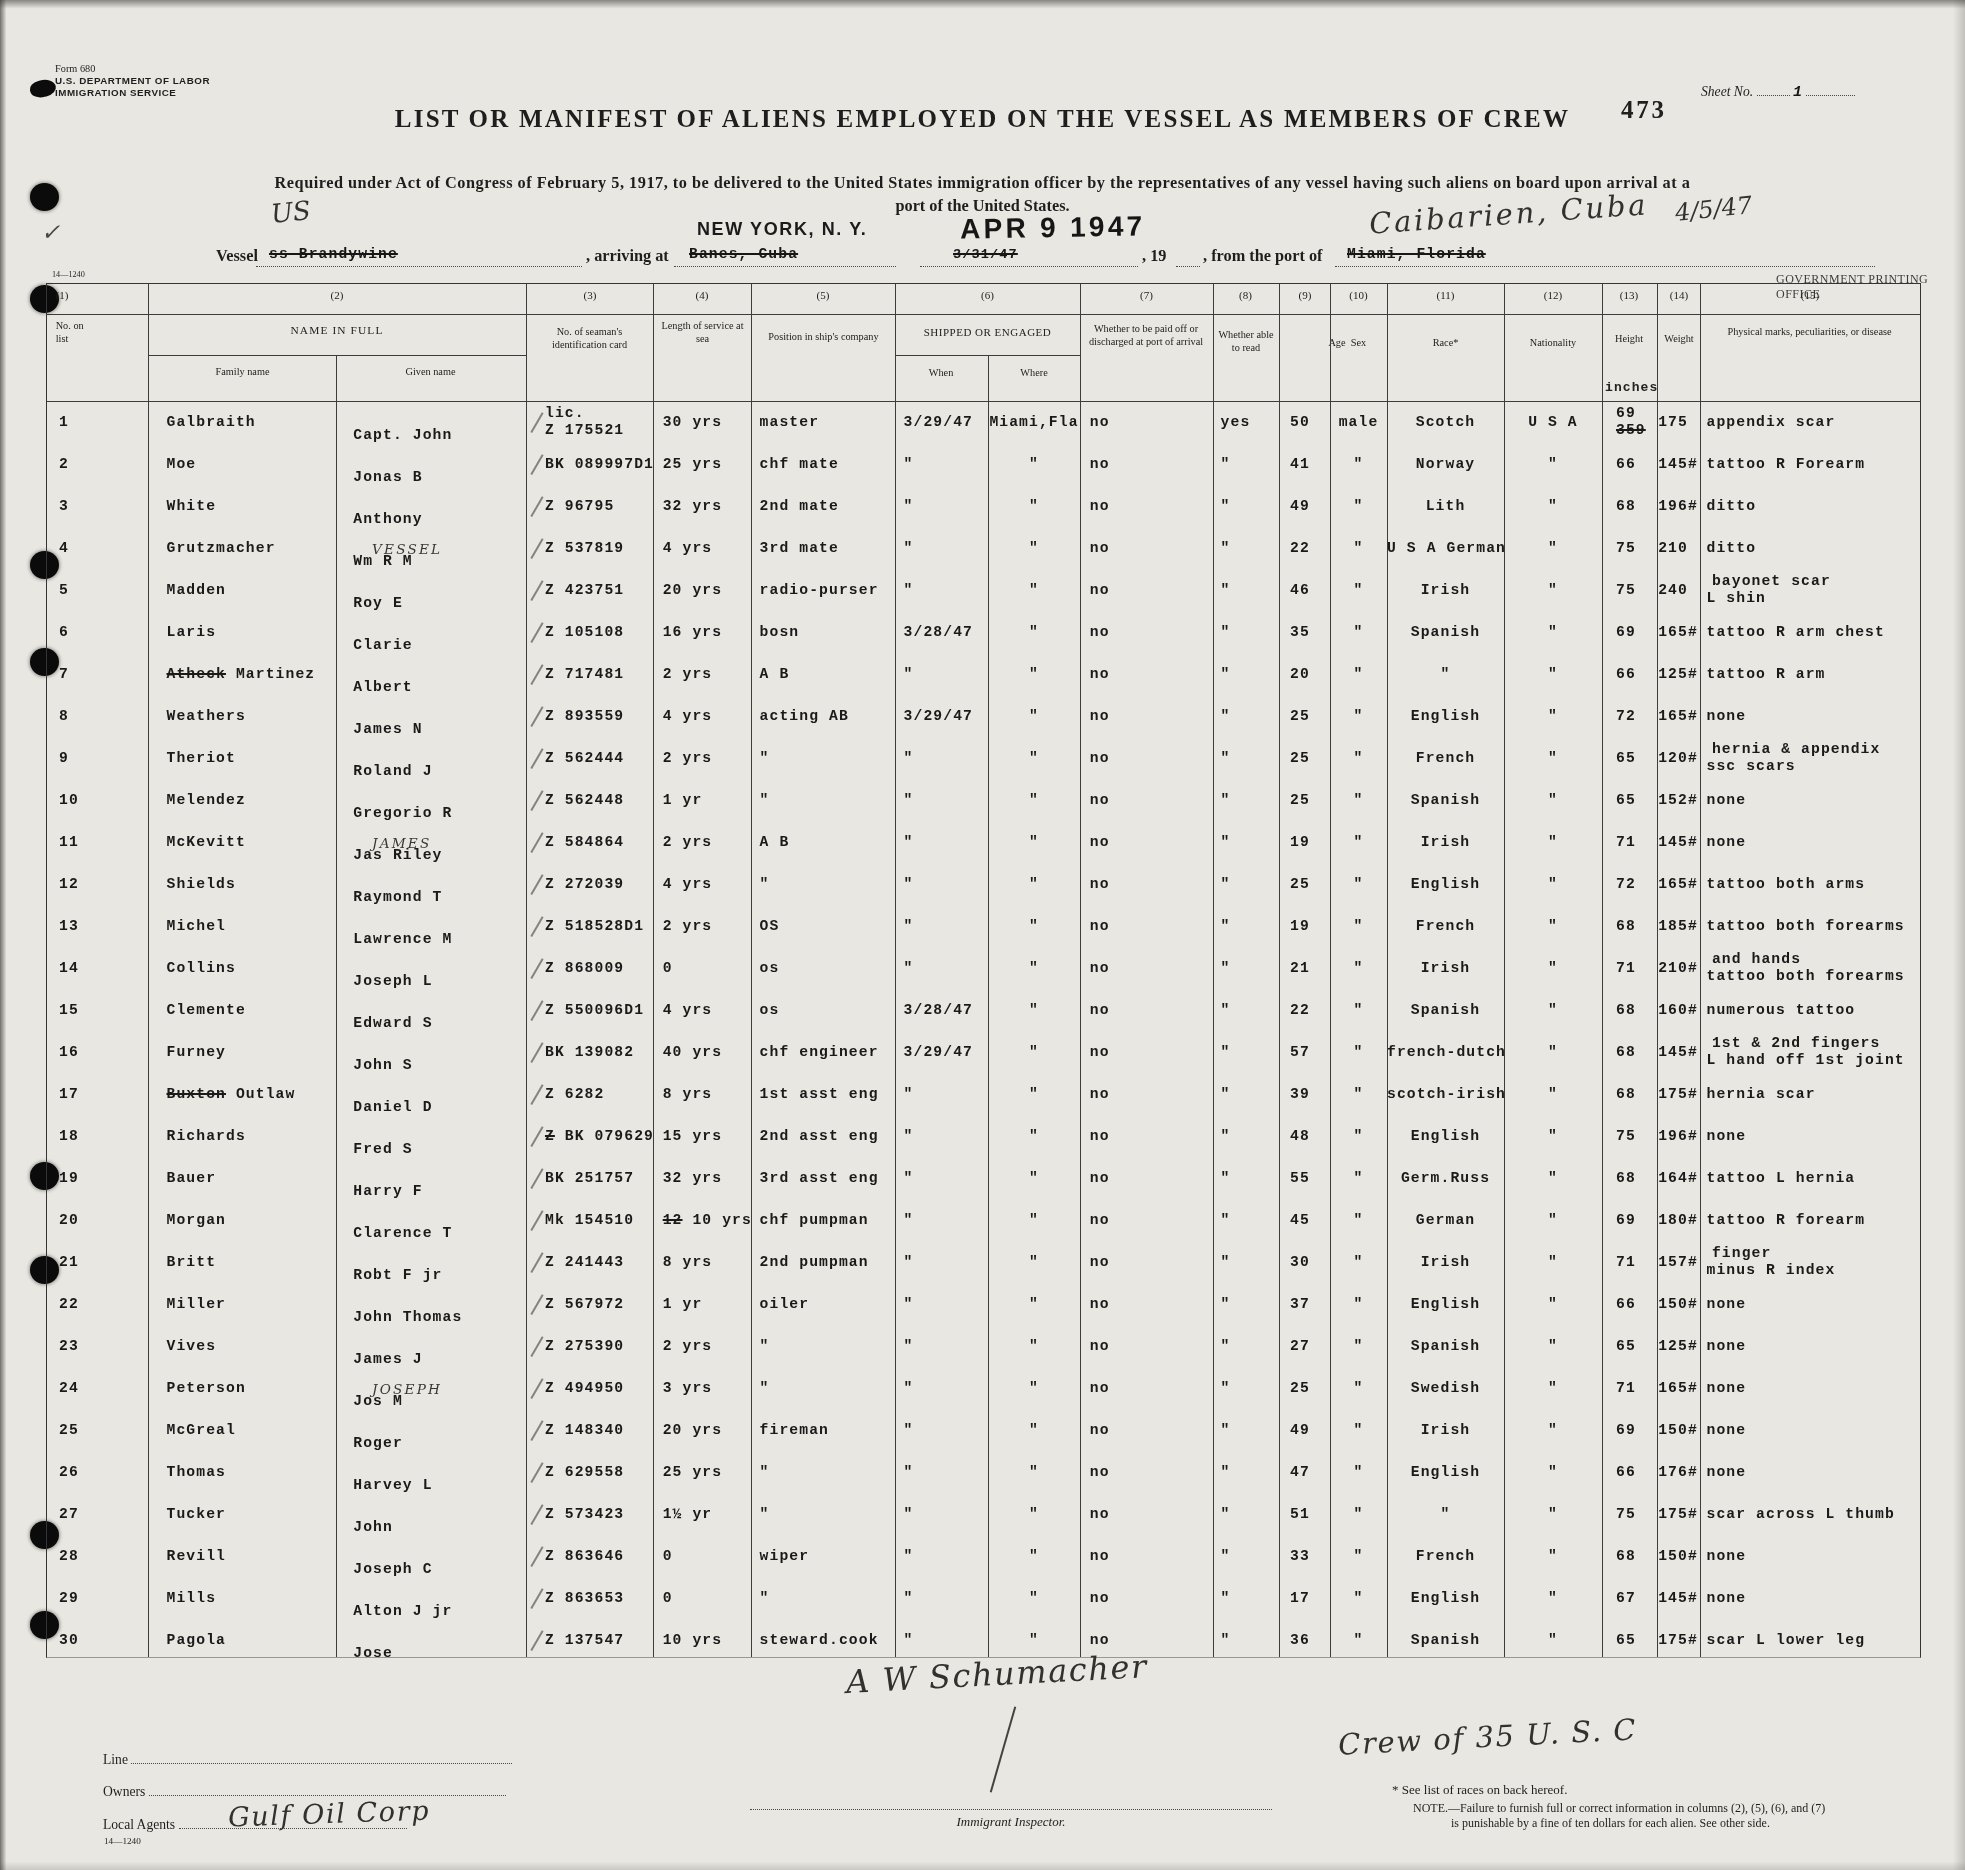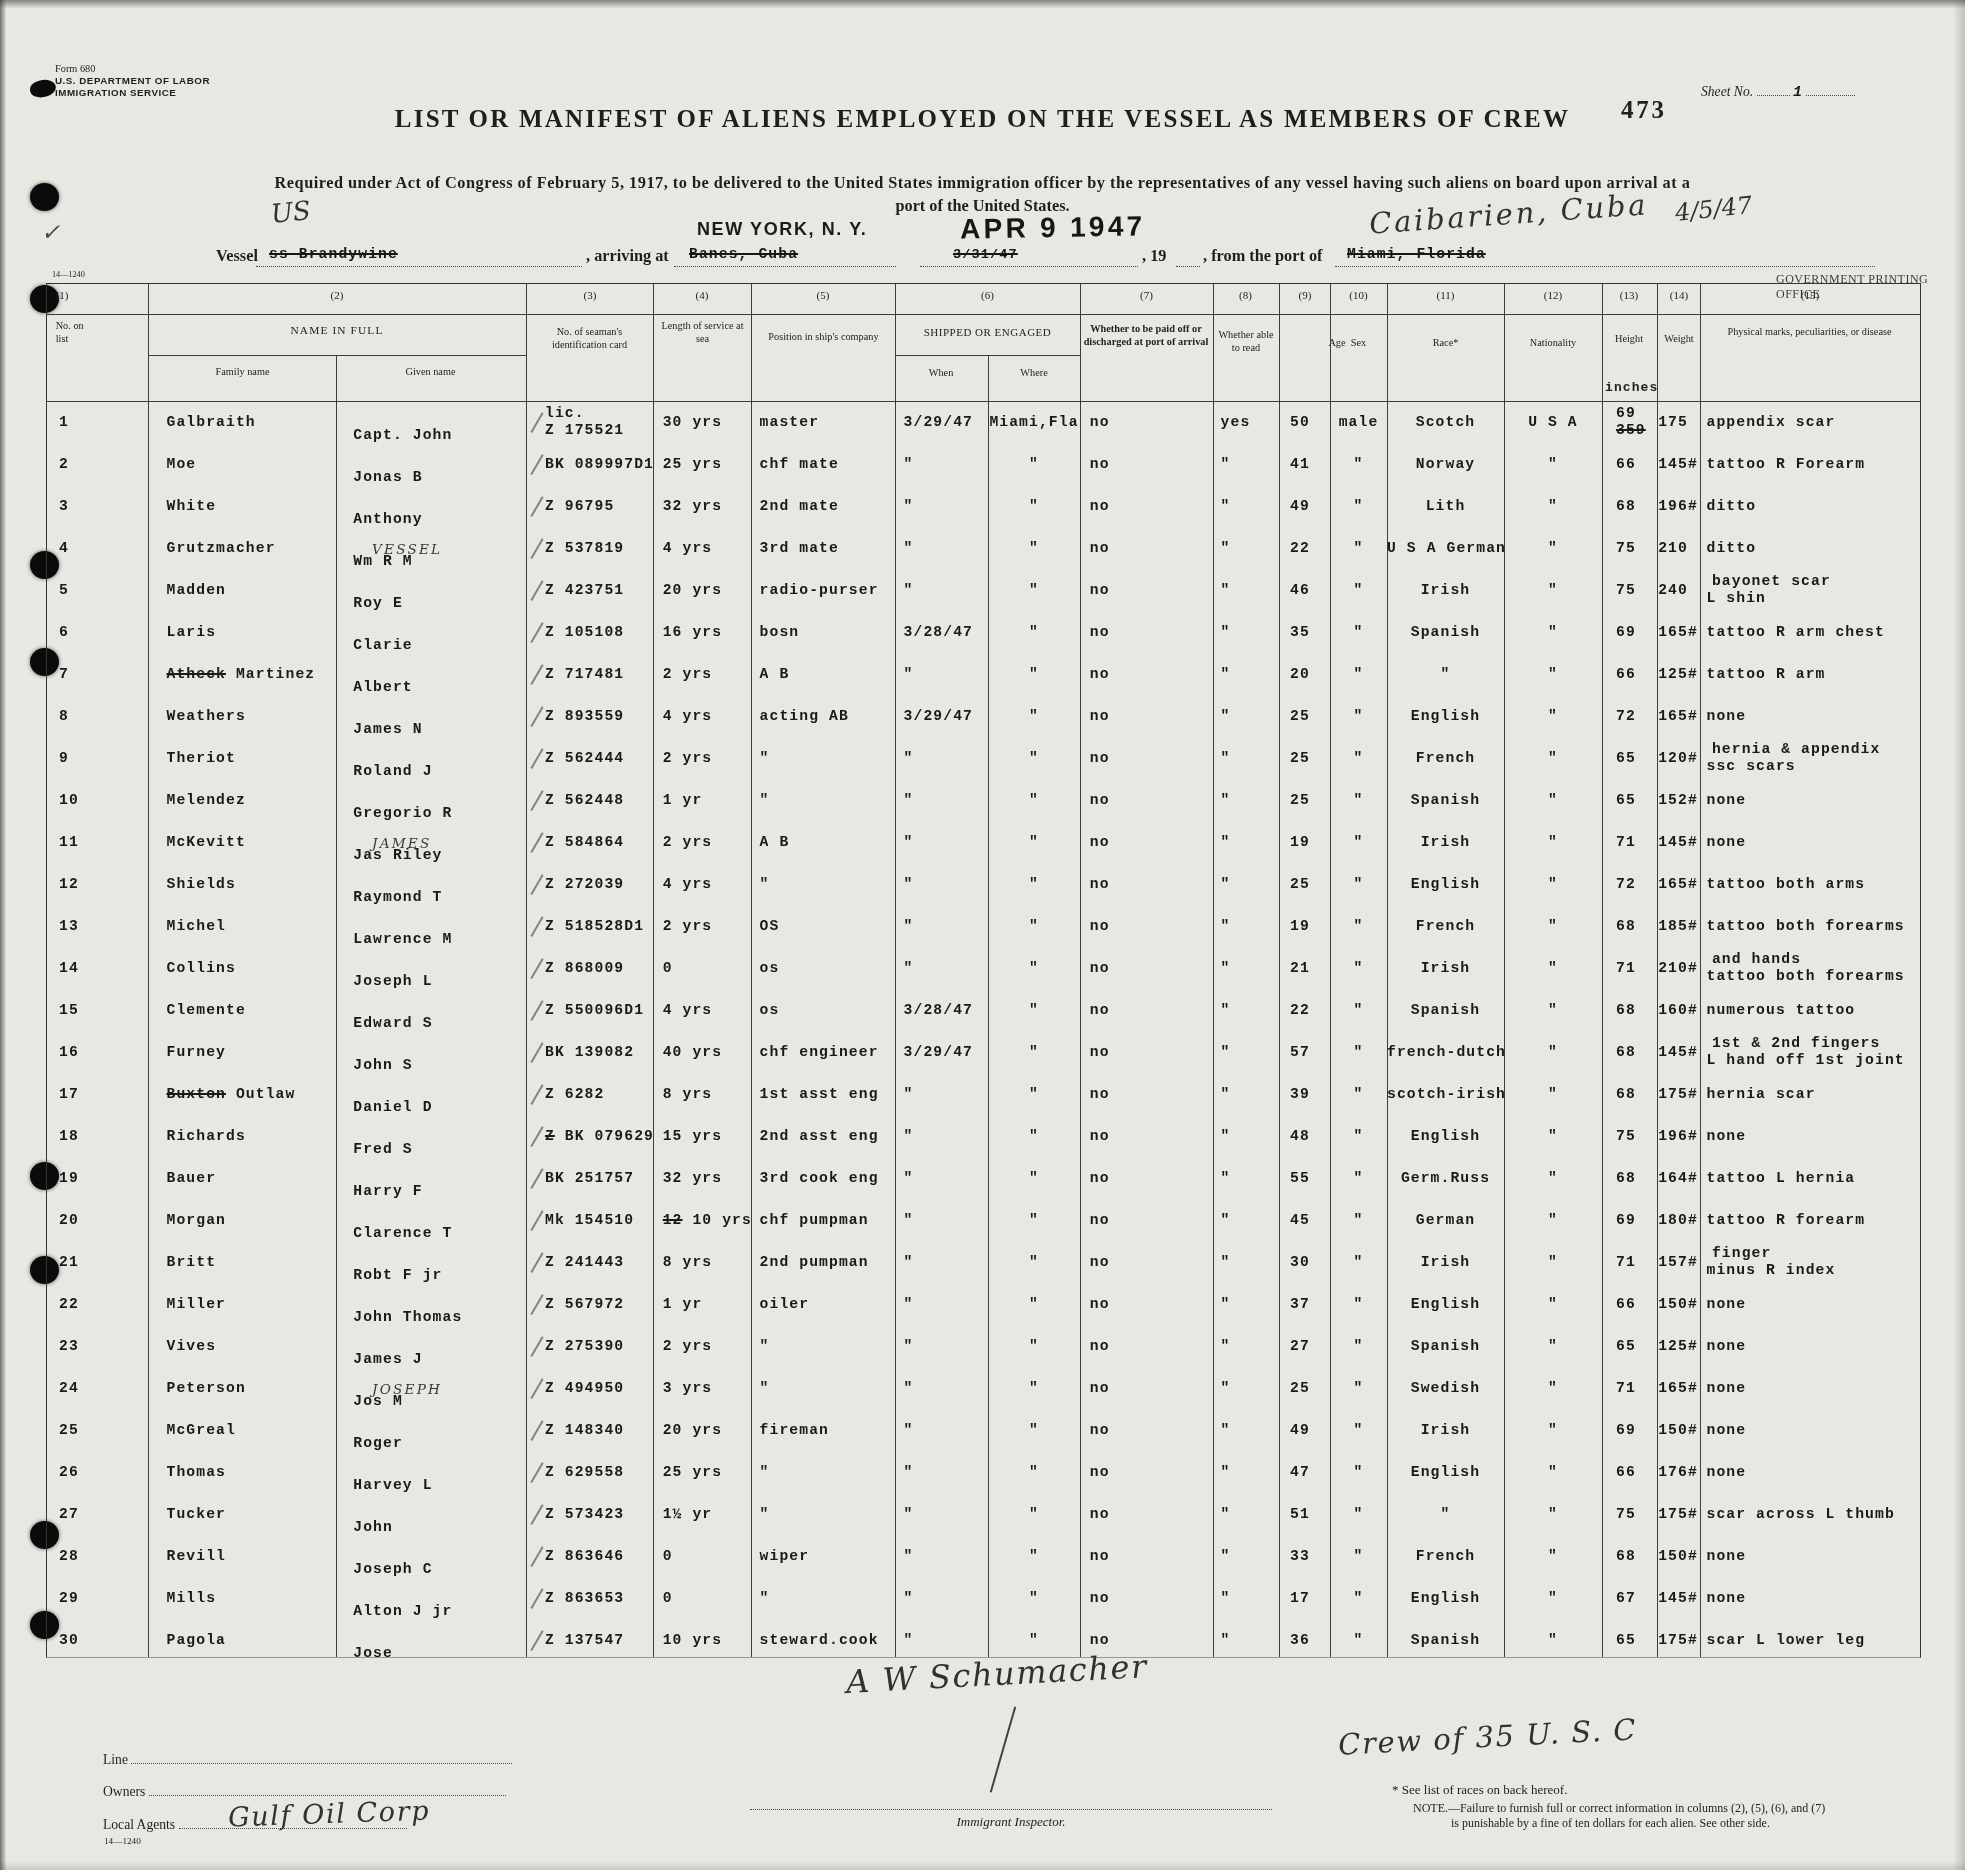--- a/index.html
+++ b/index.html
@@ -67,21 +67,21 @@
   .h-nolist { left:8.7px; width:38px; top:36px; text-align:left; }
   .h-name { left:101px; width:378px; top:39px; letter-spacing:1.1px; font-size:11.4px; }
   .h-family { left:101px; width:189px; top:82px; }
   .h-given { left:289px; width:189px; top:82px; }
   .h-card { left:484px; width:117px; top:42px; }
   .h-service { left:612px; width:87px; top:36px; }
   .h-position { left:710px; width:133px; top:47px; }
   .h-shipped { left:848px; width:185px; top:42px; letter-spacing:0.5px; font-size:11px; }
   .h-when { left:848px; width:92px; top:83px; }
   .h-where { left:941px; width:92px; top:83px; }
-  .h-paid { left:1036px; width:126px; top:39px;font-weight:bold; }
+  .h-paid { left:1036px; width:126px; top:39px; }
   .h-read { left:1169px; width:60px; top:45px; }
   .h-age { left:1264px; width:52px; top:53px; }
   .h-sex { left:1283px; width:57px; top:53px; }
   .h-race { left:1340px; width:117px; top:53px; }
   .h-nat { left:1457px; width:98px; top:53px; }
   .h-height { left:1555px; width:54px; top:49px; }
   .h-weight { left:1610px; width:44px; top:49px; }
   .h-inches { left:1558px; width:54px; top:96px; text-align:left; font-size:13px; }
   .h-marks { left:1658px; width:209px; top:42px; }
 
@@ -670,21 +670,21 @@
             </span></div>
         </div>
         <div class="trow">
           <div class="cl c-n">19</div>
           <div class="cl c-family">Bauer</div>
           <div class="cl c-given">Harry F</div>
           <div class="cl c-card"><span class="tick"></span><span class="stack">
               <span>BK 251757</span>
             </span></div>
           <div class="cl c-svc">32 yrs</div>
-          <div class="cl c-pos">3rd cook eng</div>
+          <div class="cl c-pos">3rd asst eng</div>
           <div class="cl c-when">"</div>
           <div class="cl c-where">"</div>
           <div class="cl c-paid">no</div>
           <div class="cl c-read">"</div>
           <div class="cl c-age">55</div>
           <div class="cl c-sex">"</div>
           <div class="cl c-race">Germ.Russ</div>
           <div class="cl c-nat">"</div>
           <div class="cl c-ht"><span class="stack">
               <span class="">68</span>

